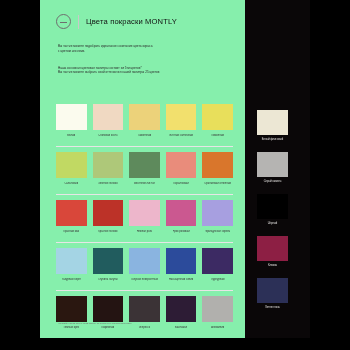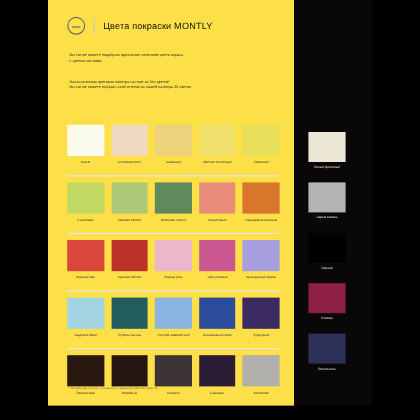--- a/index.html
+++ b/index.html
@@ -13,21 +13,21 @@
     position: relative;
     width: 350px; height: 350px;
     background: #000000;
   }
 
   
   .panel {
     position: absolute;
     left: 40px; top: 0px;
     width: 205px; height: 338px;
-    background: #fde047;
+    background: #86efac;
     overflow: hidden;
   }
 
   
   .header {
     position: absolute;
     left: 16px; top: 14px;
     display: flex;
     align-items: center;
     gap: 7px;

